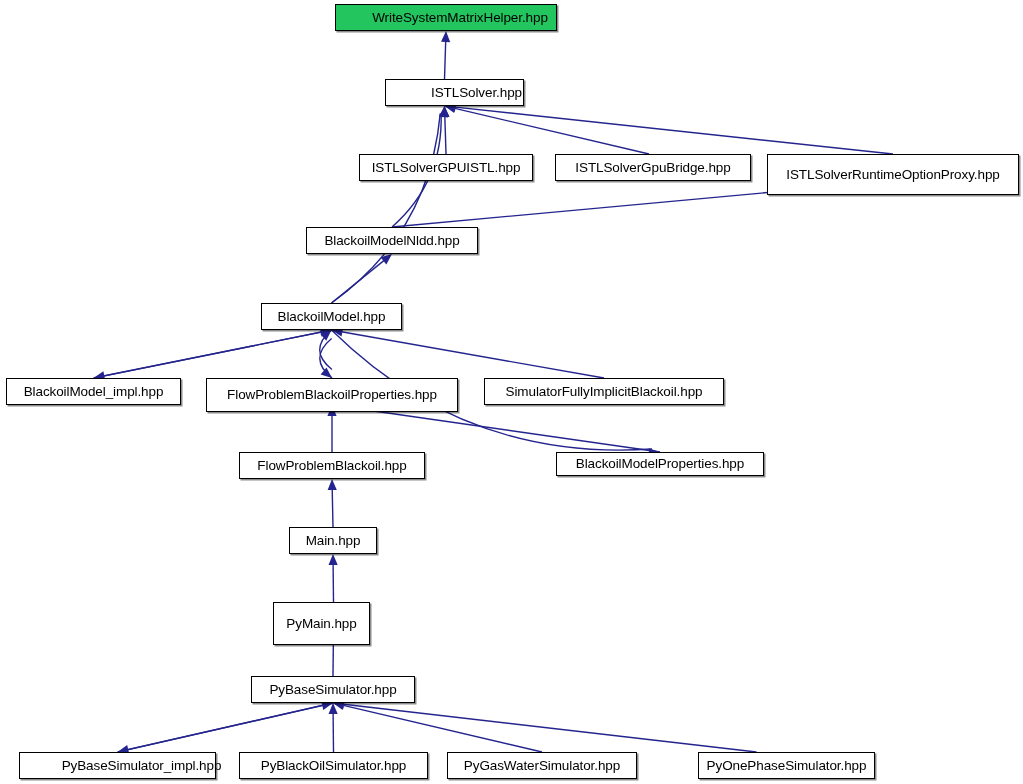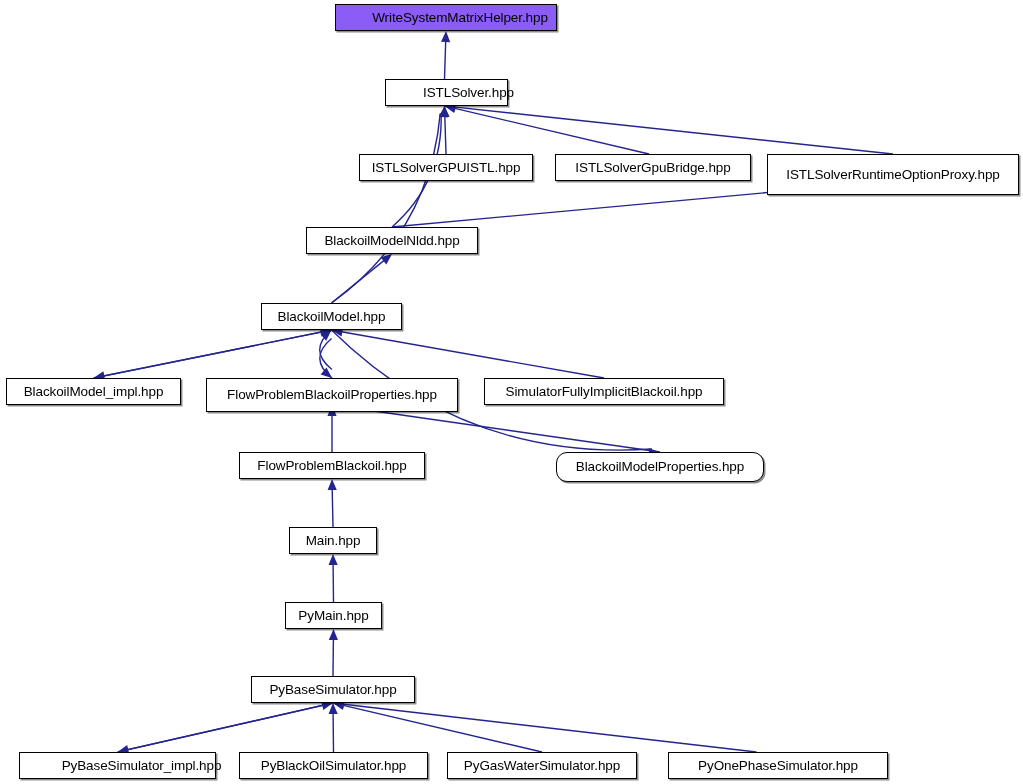--- a/index.html
+++ b/index.html
@@ -30,21 +30,21 @@
     display: flex;
     align-items: center;
     justify-content: center;
     font-size: 13.5px;
     color: #000000;
     white-space: nowrap;
     letter-spacing: -0.1px;
     box-shadow: 1.5px 1.5px 0 0 rgba(0,0,0,0.45);
   }
   .node-box.root {
-    background: #8b5cf6;
+    background: #22c55e;
     padding-left: 28px;
   }
   .node-label {
     line-height: 1;
     padding: 0 4px;
   }
   .edge-path {
     fill: none;
     stroke: #24248f;
     stroke-width: 1.4px;
@@ -105,21 +105,21 @@
       <polygon points="333,703 337.7119995899136,713.9524910346759 328.5124785196102,714.0463636986585" class="edge-head"></polygon>
       <path d="M542,752 L341.2756011641353,704.9402127131226" class="edge-path"></path>
       <polygon points="333,703 344.7595989748062,701.0323028810972 342.6596040382499,709.9894241411025" class="edge-head"></polygon>
       <path d="M756.5,752 L341.44366992315827,703.9769535448282" class="edge-path"></path>
       <polygon points="333,703 344.4558065248178,699.694777334892 343.39839798218014,708.8338083105457" class="edge-head"></polygon>
     </svg>
   <div id="nodes-layer">
       <div class="node-box root" style="left: 335px; top: 4px; width: 222px; height: 27px;">
         <span class="node-label">WriteSystemMatrixHelper.hpp</span>
       </div>
-      <div class="node-box" style="left: 385px; top: 79px; width: 123px; height: 27px; padding-left: 44px;">
+      <div class="node-box" style="left: 385px; top: 79px; width: 139px; height: 27px; padding-left: 44px;">
         <span class="node-label">ISTLSolver.hpp</span>
       </div>
       <div class="node-box" style="left: 359px; top: 154px; width: 174px; height: 27px;">
         <span class="node-label">ISTLSolverGPUISTL.hpp</span>
       </div>
       <div class="node-box" style="left: 555px; top: 154px; width: 196px; height: 27px;">
         <span class="node-label">ISTLSolverGpuBridge.hpp</span>
       </div>
       <div class="node-box" style="left: 767px; top: 154px; width: 252px; height: 41px;">
         <span class="node-label">ISTLSolverRuntimeOptionProxy.hpp</span>
@@ -135,38 +135,38 @@
       </div>
       <div class="node-box" style="left: 206px; top: 378px; width: 252px; height: 34px;">
         <span class="node-label">FlowProblemBlackoilProperties.hpp</span>
       </div>
       <div class="node-box" style="left: 484px; top: 378px; width: 240px; height: 27px;">
         <span class="node-label">SimulatorFullyImplicitBlackoil.hpp</span>
       </div>
       <div class="node-box" style="left: 239px; top: 452px; width: 186px; height: 27px;">
         <span class="node-label">FlowProblemBlackoil.hpp</span>
       </div>
-      <div class="node-box" style="left: 556px; top: 452px; width: 208px; height: 30px; border-radius: 11px;">
+      <div class="node-box" style="left: 556px; top: 452px; width: 208px; height: 24px;">
         <span class="node-label">BlackoilModelProperties.hpp</span>
       </div>
       <div class="node-box" style="left: 289px; top: 527px; width: 88px; height: 27px;">
         <span class="node-label">Main.hpp</span>
       </div>
-      <div class="node-box" style="left: 285px; top: 602px; width: 97px; height: 27px;">
+      <div class="node-box" style="left: 273px; top: 602px; width: 97px; height: 43px;">
         <span class="node-label">PyMain.hpp</span>
       </div>
       <div class="node-box" style="left: 251px; top: 676px; width: 164px; height: 27px;">
         <span class="node-label">PyBaseSimulator.hpp</span>
       </div>
       <div class="node-box" style="left: 19px; top: 752px; width: 197px; height: 27px; padding-left: 48px;">
         <span class="node-label">PyBaseSimulator_impl.hpp</span>
       </div>
       <div class="node-box" style="left: 239px; top: 752px; width: 189px; height: 27px;">
         <span class="node-label">PyBlackOilSimulator.hpp</span>
       </div>
       <div class="node-box" style="left: 447px; top: 752px; width: 190px; height: 27px;">
         <span class="node-label">PyGasWaterSimulator.hpp</span>
       </div>
-      <div class="node-box" style="left: 668px; top: 752px; width: 220px; height: 27px;">
+      <div class="node-box" style="left: 698px; top: 752px; width: 177px; height: 27px;">
         <span class="node-label">PyOnePhaseSimulator.hpp</span>
       </div>
     </div>
 </div>
 
 </body></html>

